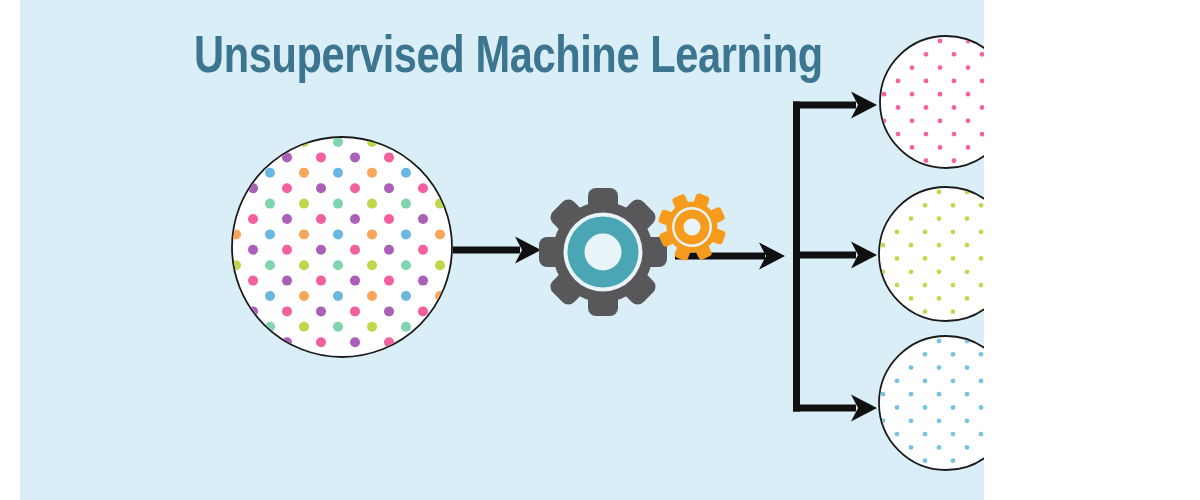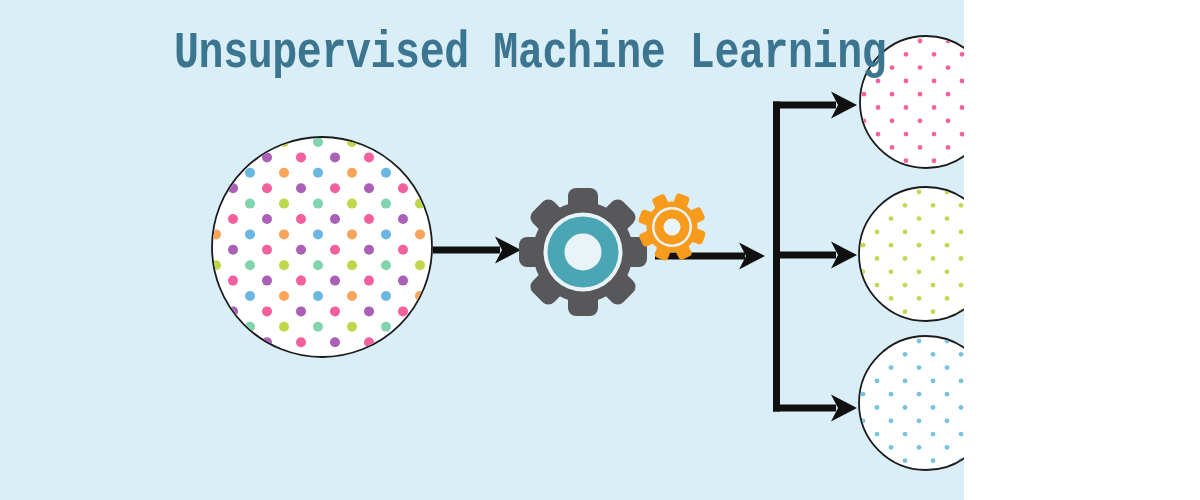--- a/index.html
+++ b/index.html
@@ -1,20 +1,21 @@
 <!DOCTYPE html>
 <html><head>
 <meta charset="utf-8">
 <style>
   html,body{margin:0;padding:0;}
   .canvas{
     position:relative;
     width:964px;height:500px;
     overflow:hidden;
-    font-family:Liberation Mono, monospace;
+    font-family:Liberation Sans, sans-serif;
+    margin-left:20px;
   }
   .title{
     position:absolute;
     left:174px;top:28px;
     font-size:52px;
     font-weight:bold;
     line-height:1;
     white-space:nowrap;
     letter-spacing:-0.5px;
     transform:scaleX(0.80);

